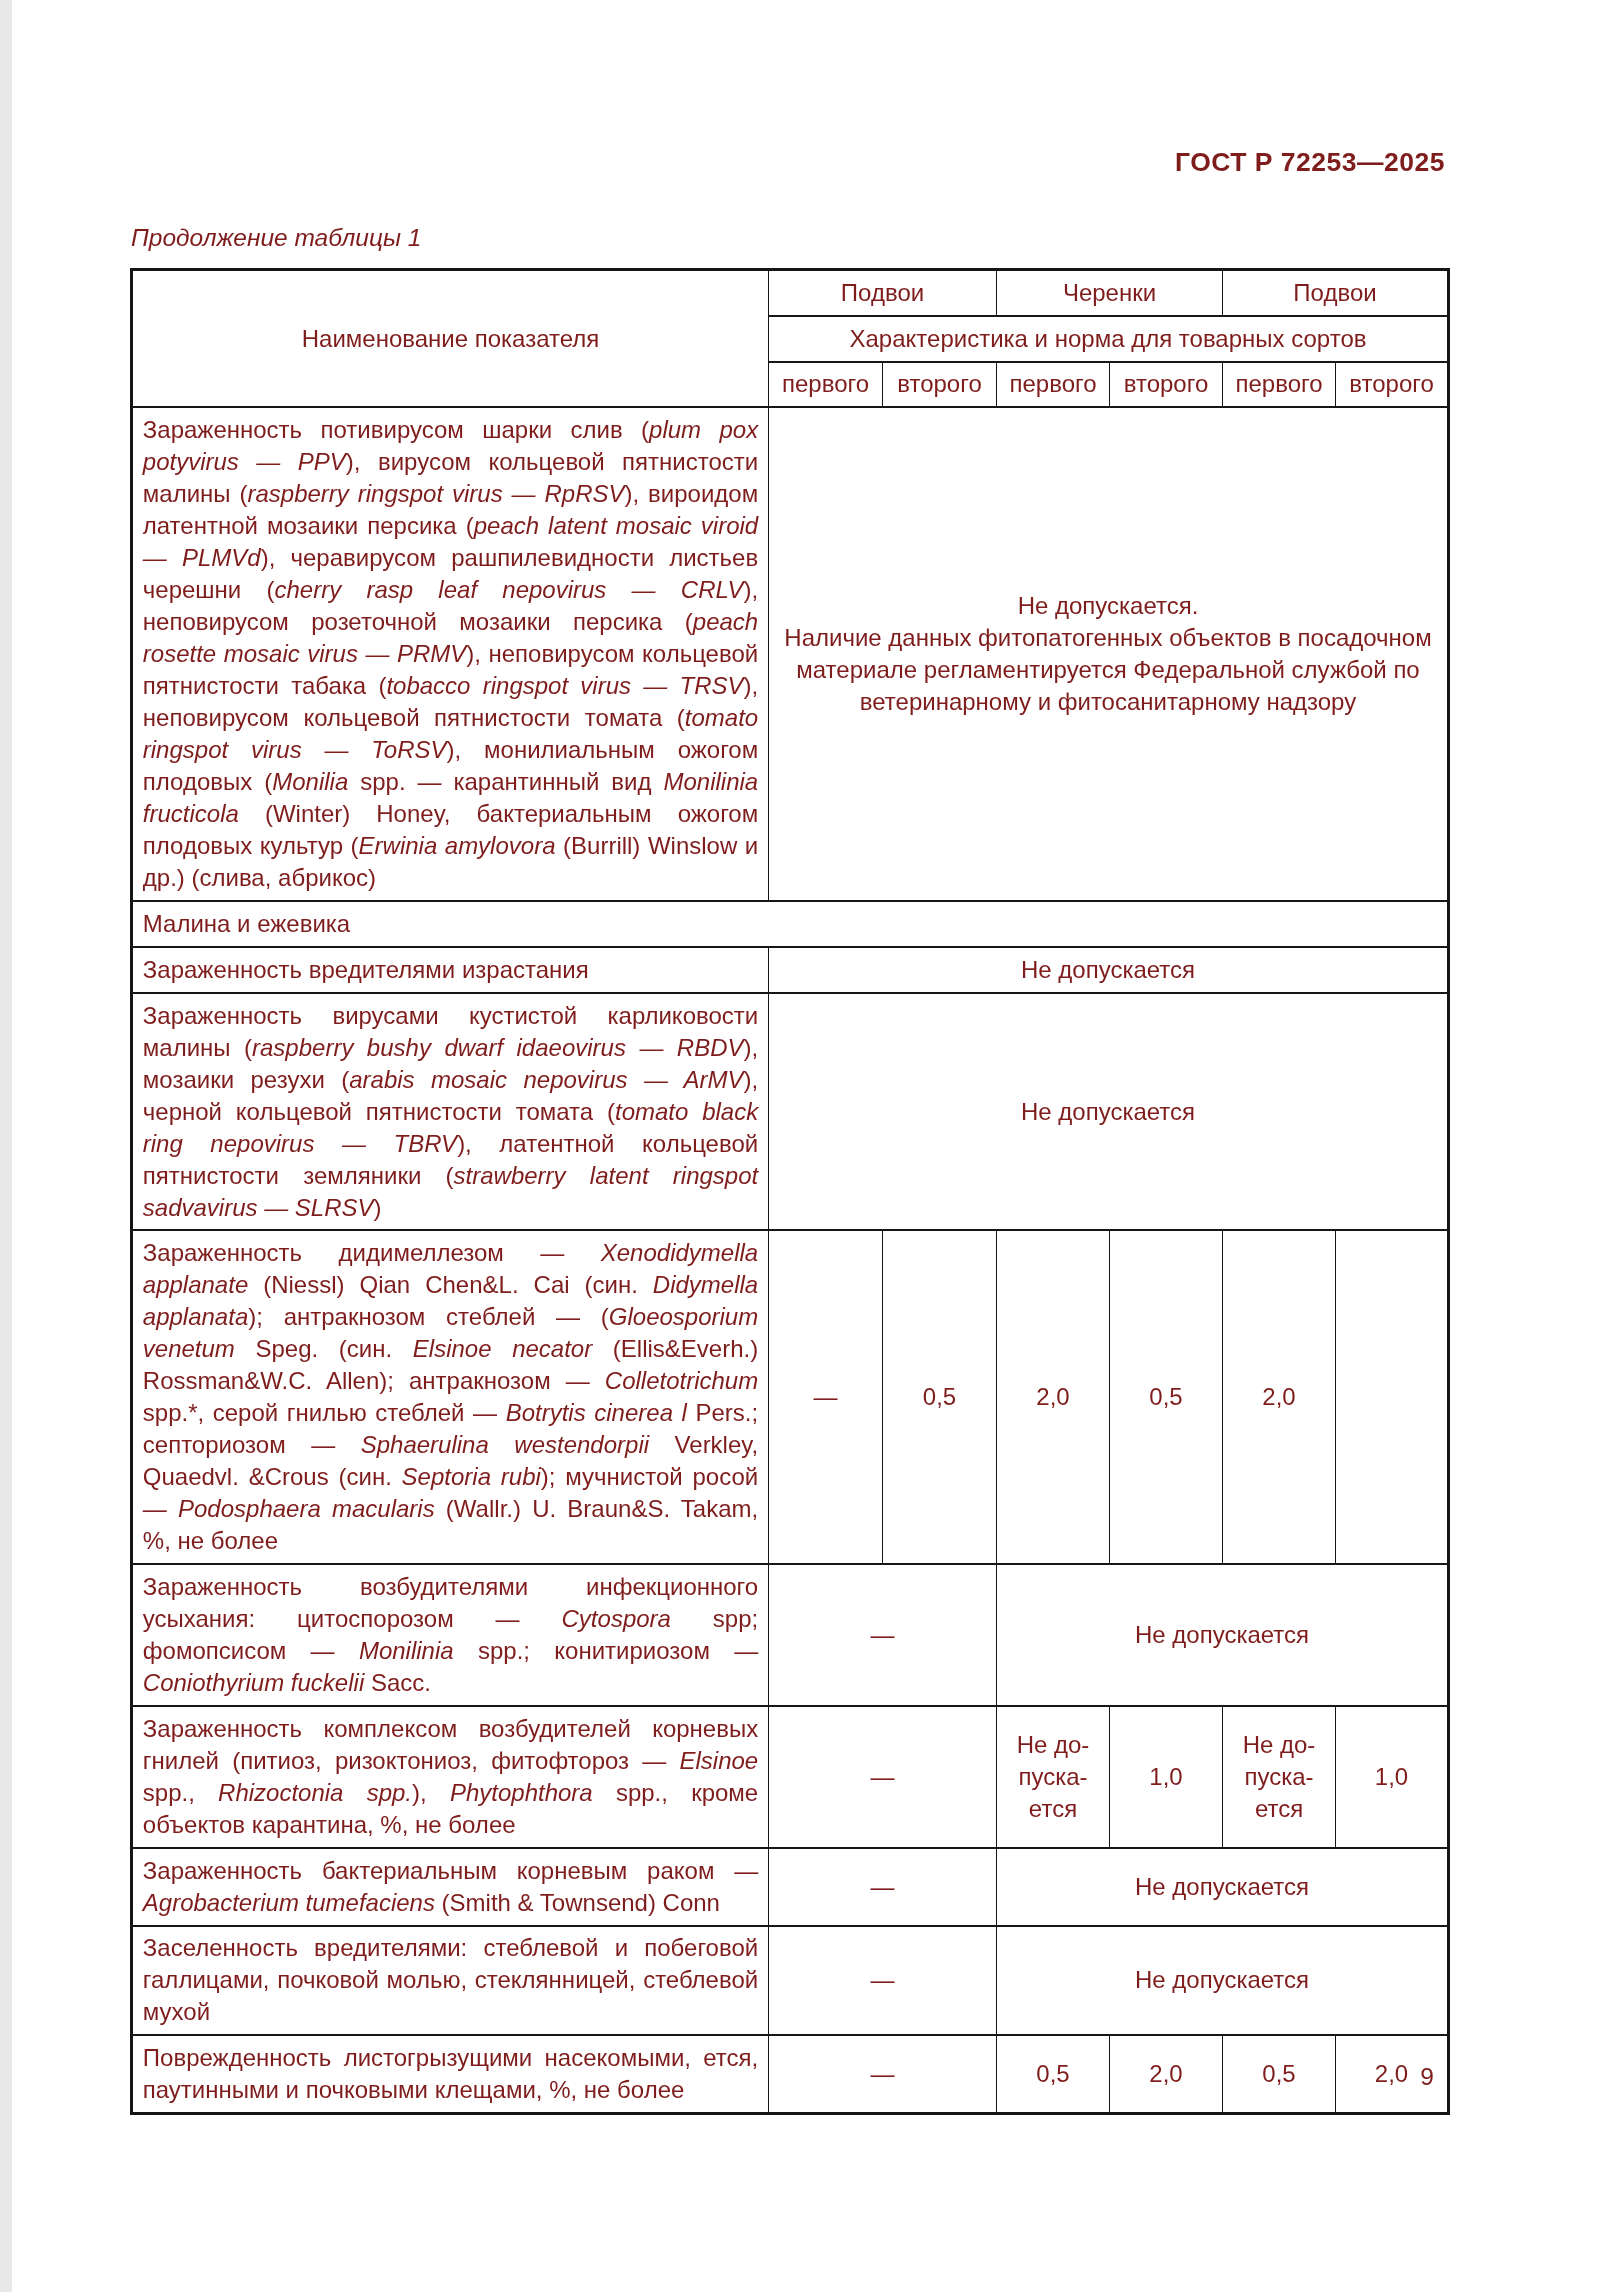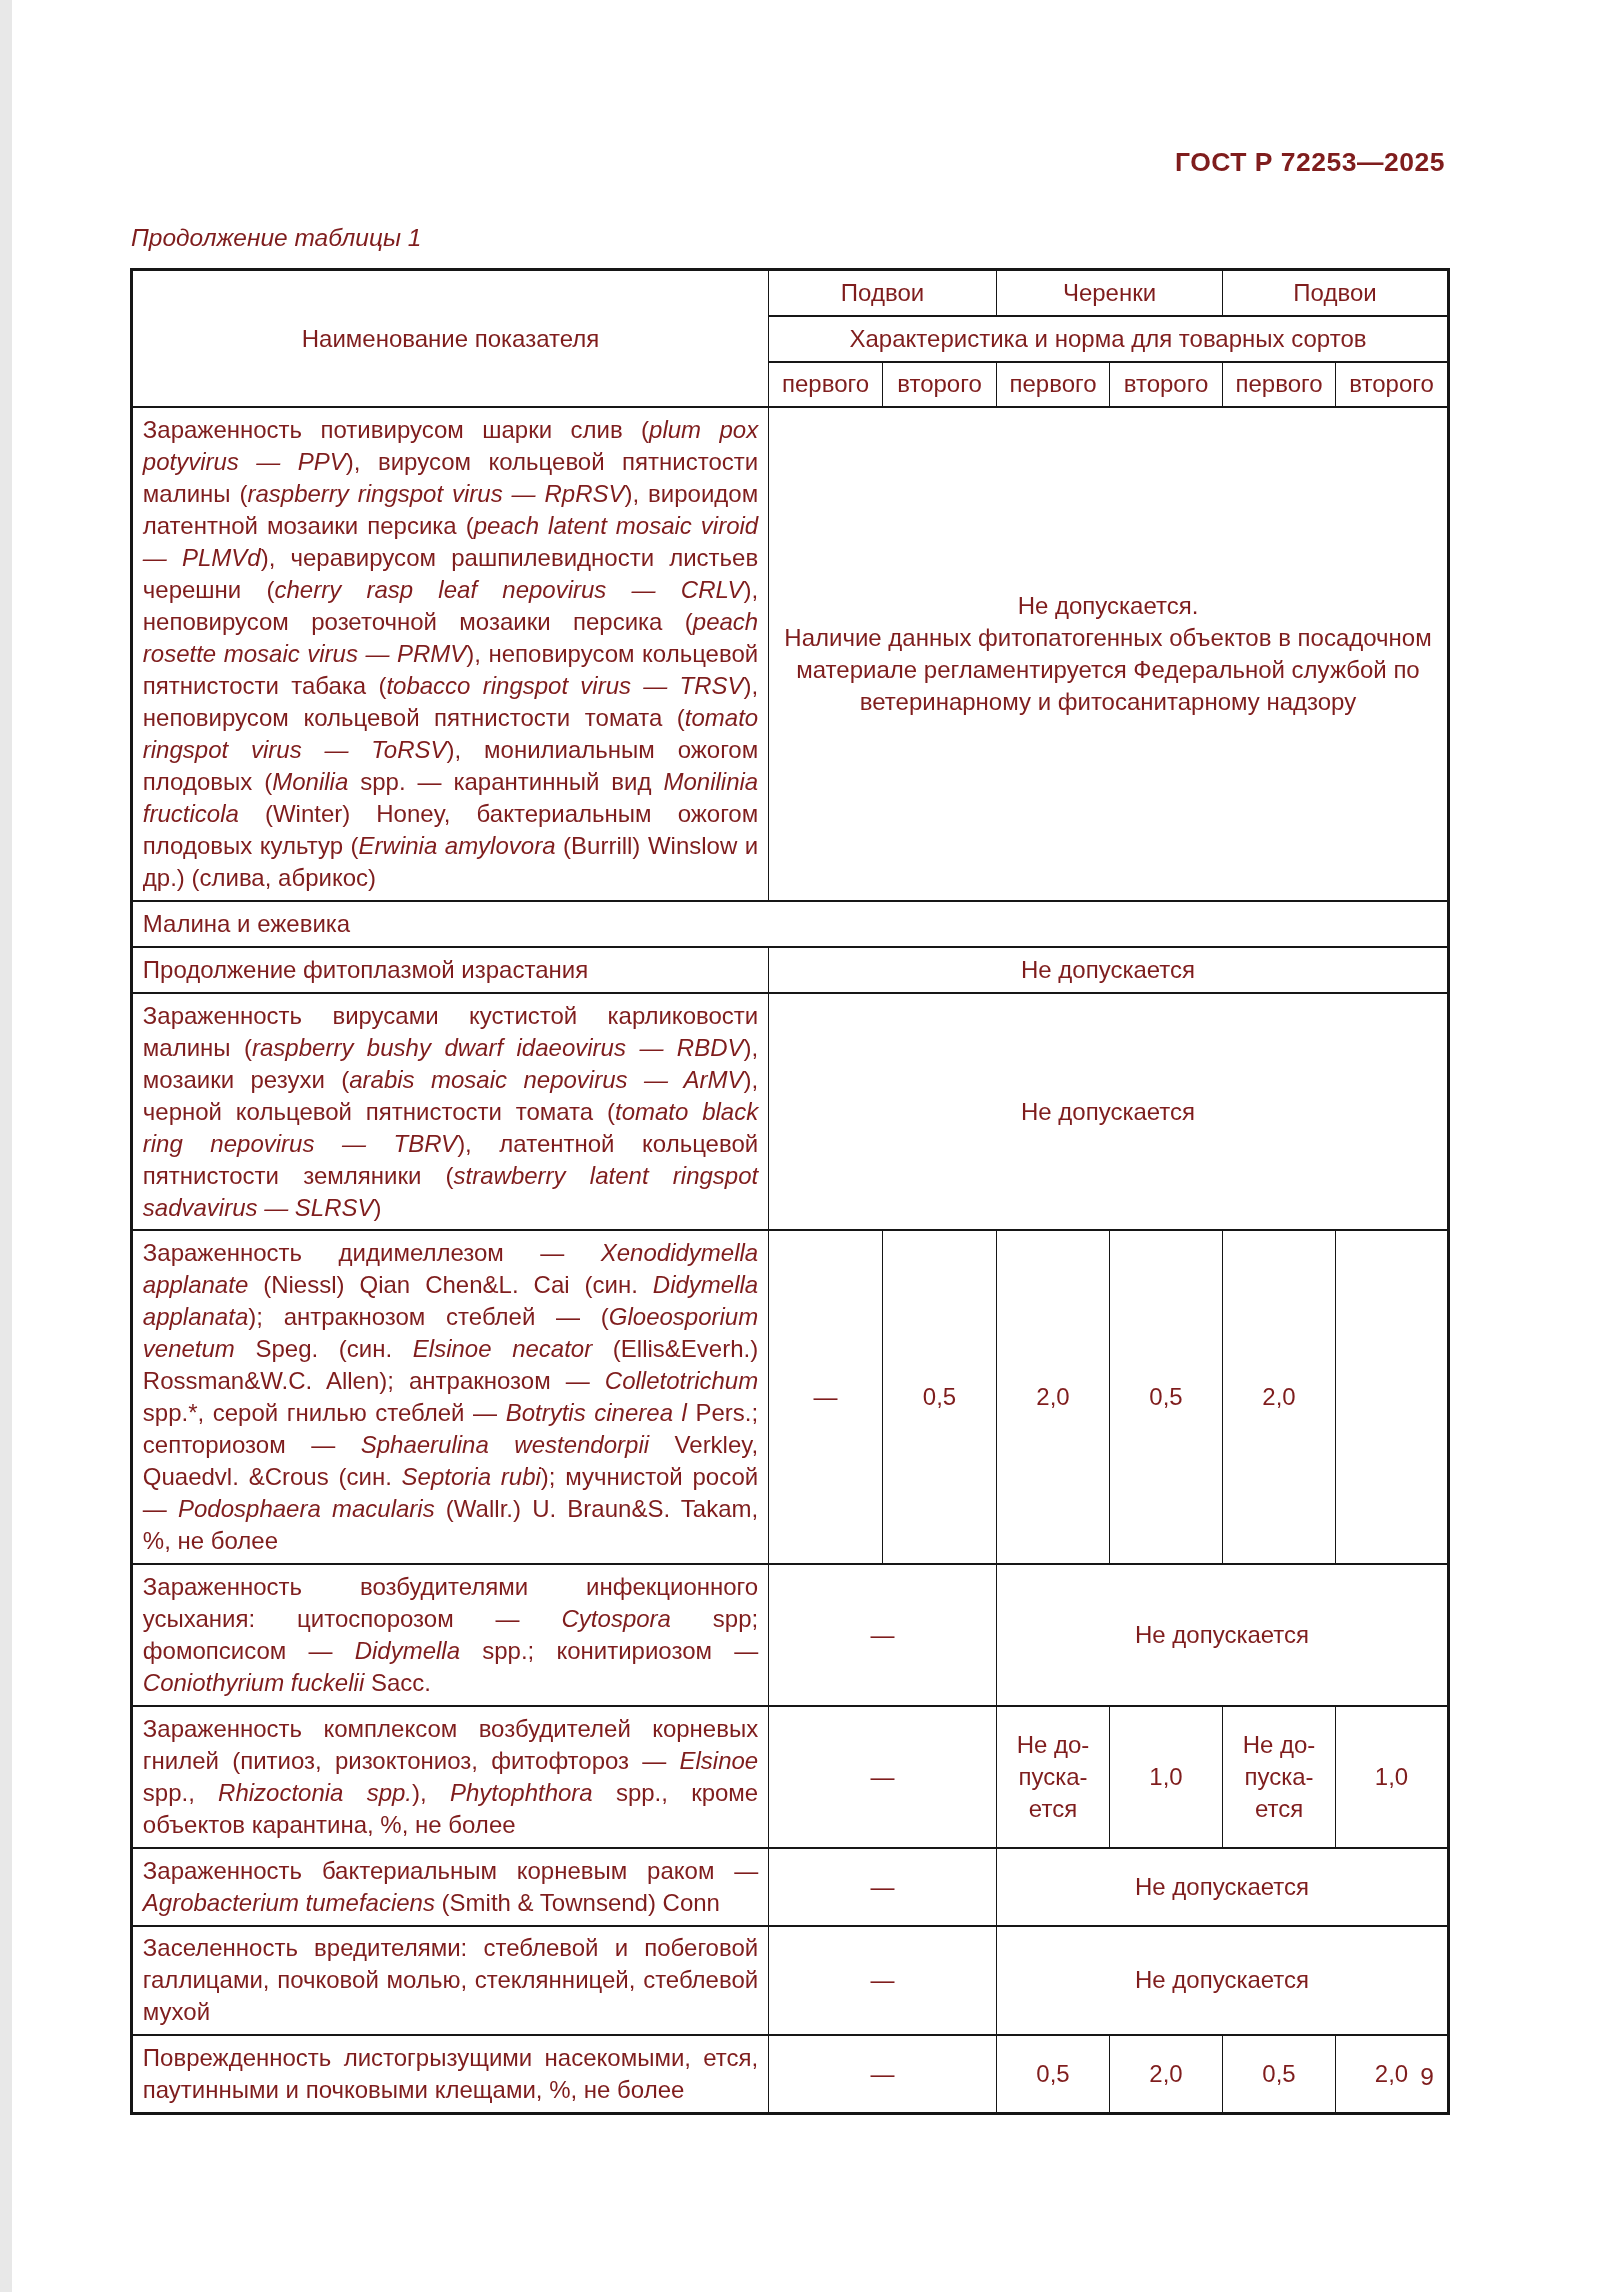--- a/index.html
+++ b/index.html
@@ -99,38 +99,38 @@
     <tbody id="table-body">
         <tr>
           <td class="name-cell">Зараженность потивирусом шарки слив (<i>plum pox potyvirus — PPV</i>), вирусом кольцевой пятнистости малины (<i>raspberry ringspot virus — RpRSV</i>), вироидом латентной мозаики персика (<i>peach latent mosaic viroid — PLMVd</i>), черавирусом рашпилевидности листьев черешни (<i>cherry rasp leaf nepovirus — CRLV</i>), неповирусом розеточной мозаики персика (<i>peach rosette mosaic virus — PRMV</i>), неповирусом кольцевой пятнистости табака (<i>tobacco ringspot virus — TRSV</i>), неповирусом кольцевой пятнистости томата (<i>tomato ringspot virus — ToRSV</i>), монилиальным ожогом плодовых (<i>Monilia</i> spp. — карантинный вид <i>Monilinia fructicola</i> (Winter) Honey, бактериальным ожогом плодовых культур (<i>Erwinia amylovora</i> (Burrill) Winslow и др.) (слива, абрикос)</td>
           <td class="value-cell" colspan="6">Не допускается.
 Наличие данных фитопатогенных объектов в посадочном материале регламентируется Федеральной службой по ветеринарному и фитосанитарному надзору</td>
         </tr>
         <tr>
           <td colspan="7" class="section-cell">Малина и ежевика</td>
         </tr>
         <tr>
-          <td class="name-cell">Продолжение фитоплазмой израстания</td>
+          <td class="name-cell">Зараженность вредителями израстания</td>
           <td class="value-cell" colspan="6">Не допускается</td>
         </tr>
         <tr>
           <td class="name-cell">Зараженность вирусами кустистой карликовости малины (<i>raspberry bushy dwarf idaeovirus — RBDV</i>), мозаики резухи (<i>arabis mosaic nepovirus — ArMV</i>), черной кольцевой пятнистости томата (<i>tomato black ring nepovirus — TBRV</i>), латентной кольцевой пятнистости земляники (<i>strawberry latent ringspot sadvavirus — SLRSV</i>)</td>
           <td class="value-cell" colspan="6">Не допускается</td>
         </tr>
         <tr>
           <td class="name-cell">Зараженность дидимеллезом — <i>Xenodidymella applanate</i> (Niessl) Qian Chen&amp;L. Cai (син. <i>Didymella applanata</i>); антракнозом стеблей — (<i>Gloeosporium venetum</i> Speg. (син. <i>Elsinoe necator</i> (Ellis&amp;Everh.) Rossman&amp;W.C. Allen); антракнозом — <i>Colletotrichum</i> spp.*, серой гнилью стеблей — <i>Botrytis cinerea l</i> Pers.; септориозом — <i>Sphaerulina westendorpii</i> Verkley, Quaedvl. &amp;Crous (син. <i>Septoria rubi</i>); мучнистой росой — <i>Podosphaera macularis</i> (Wallr.) U. Braun&amp;S. Takam, %, не более</td>
           <td class="value-cell">—</td>
           <td class="value-cell">0,5</td>
           <td class="value-cell">2,0</td>
           <td class="value-cell">0,5</td>
           <td class="value-cell">2,0</td>
           <td class="value-cell"></td>
         </tr>
         <tr>
-          <td class="name-cell">Зараженность возбудителями инфекционного усыхания: цитоспорозом — <i>Cytospora</i> spp; фомопсисом — <i>Didymella</i> spp.; конитириозом — <i>Coniothyrium fuckelii</i> Sacc.</td>
+          <td class="name-cell">Зараженность возбудителями инфекционного усыхания: цитоспорозом — <i>Cytospora</i> spp; фомопсисом — <i>Monilinia</i> spp.; конитириозом — <i>Coniothyrium fuckelii</i> Sacc.</td>
           <td class="value-cell" colspan="2">—</td>
           <td class="value-cell" colspan="4">Не допускается</td>
         </tr>
         <tr>
           <td class="name-cell">Зараженность комплексом возбудителей корневых гнилей (питиоз, ризоктониоз, фитофтороз — <i>Elsinoe</i> spp., <i>Rhizoctonia spp.</i>), <i>Phytophthora</i> spp., кроме объектов карантина, %, не более</td>
           <td class="value-cell" colspan="2">—</td>
           <td class="value-cell">Не до-
 пуска-
 ется</td>
           <td class="value-cell">1,0</td>

